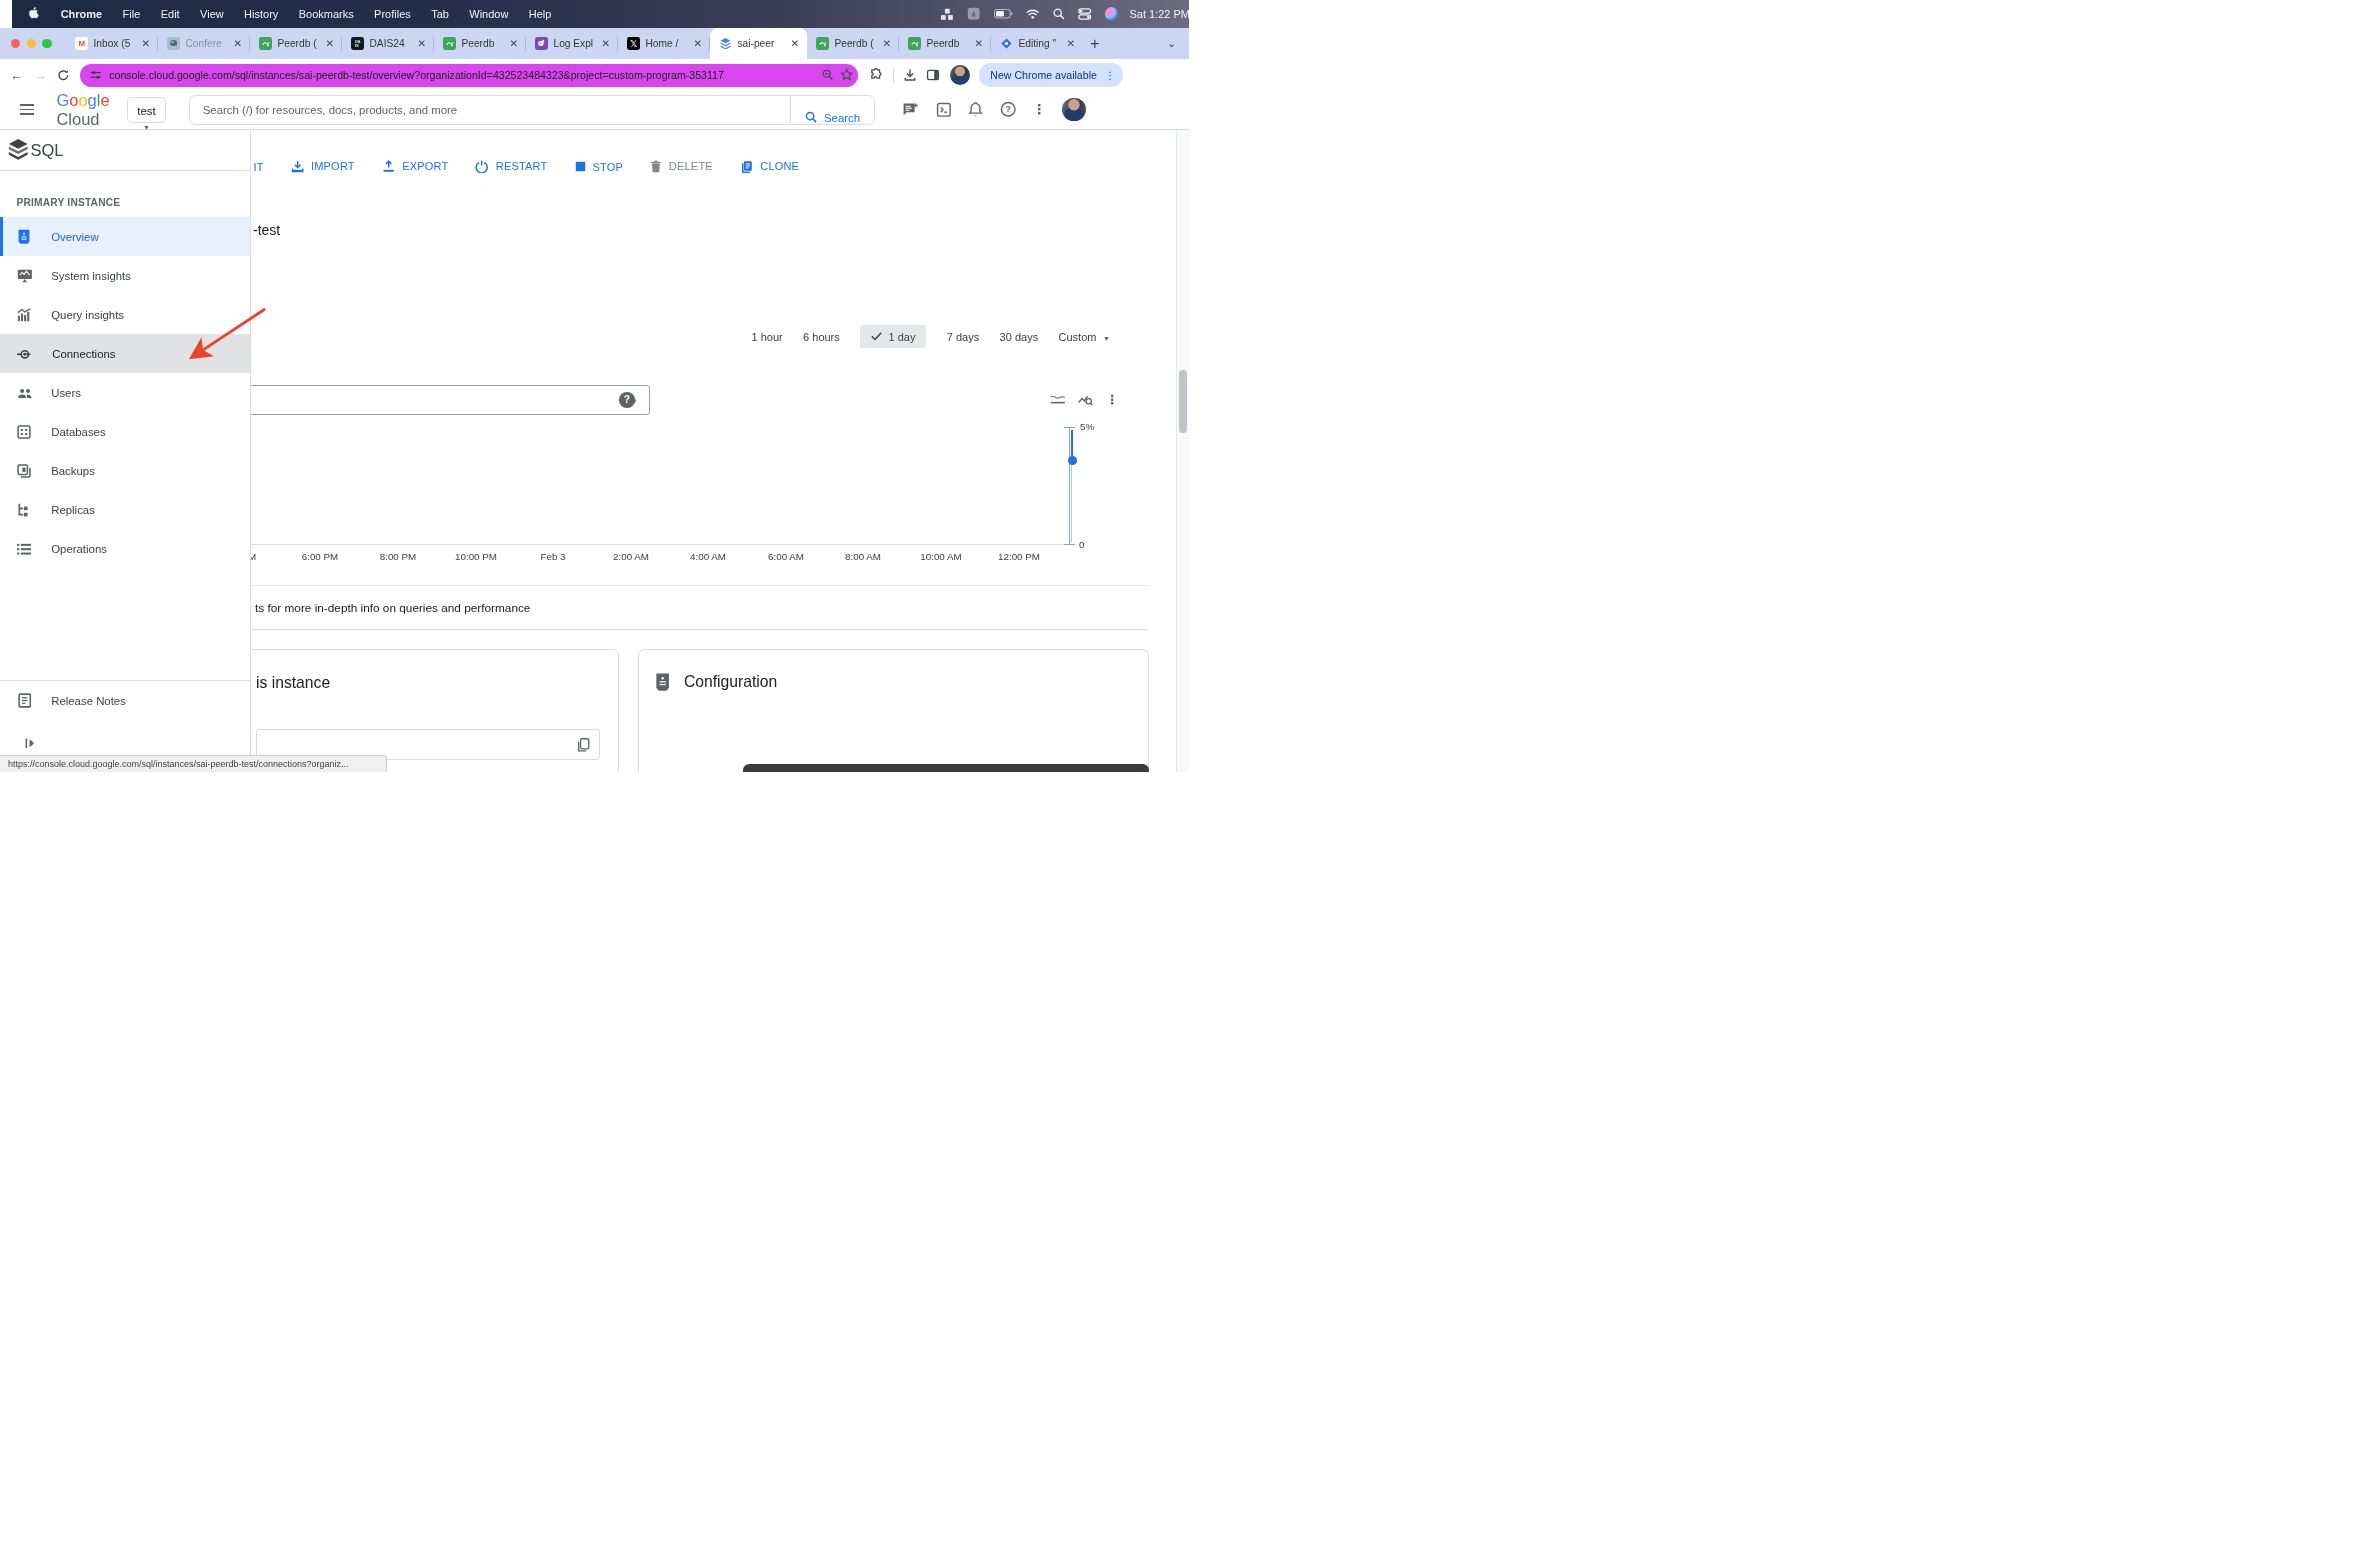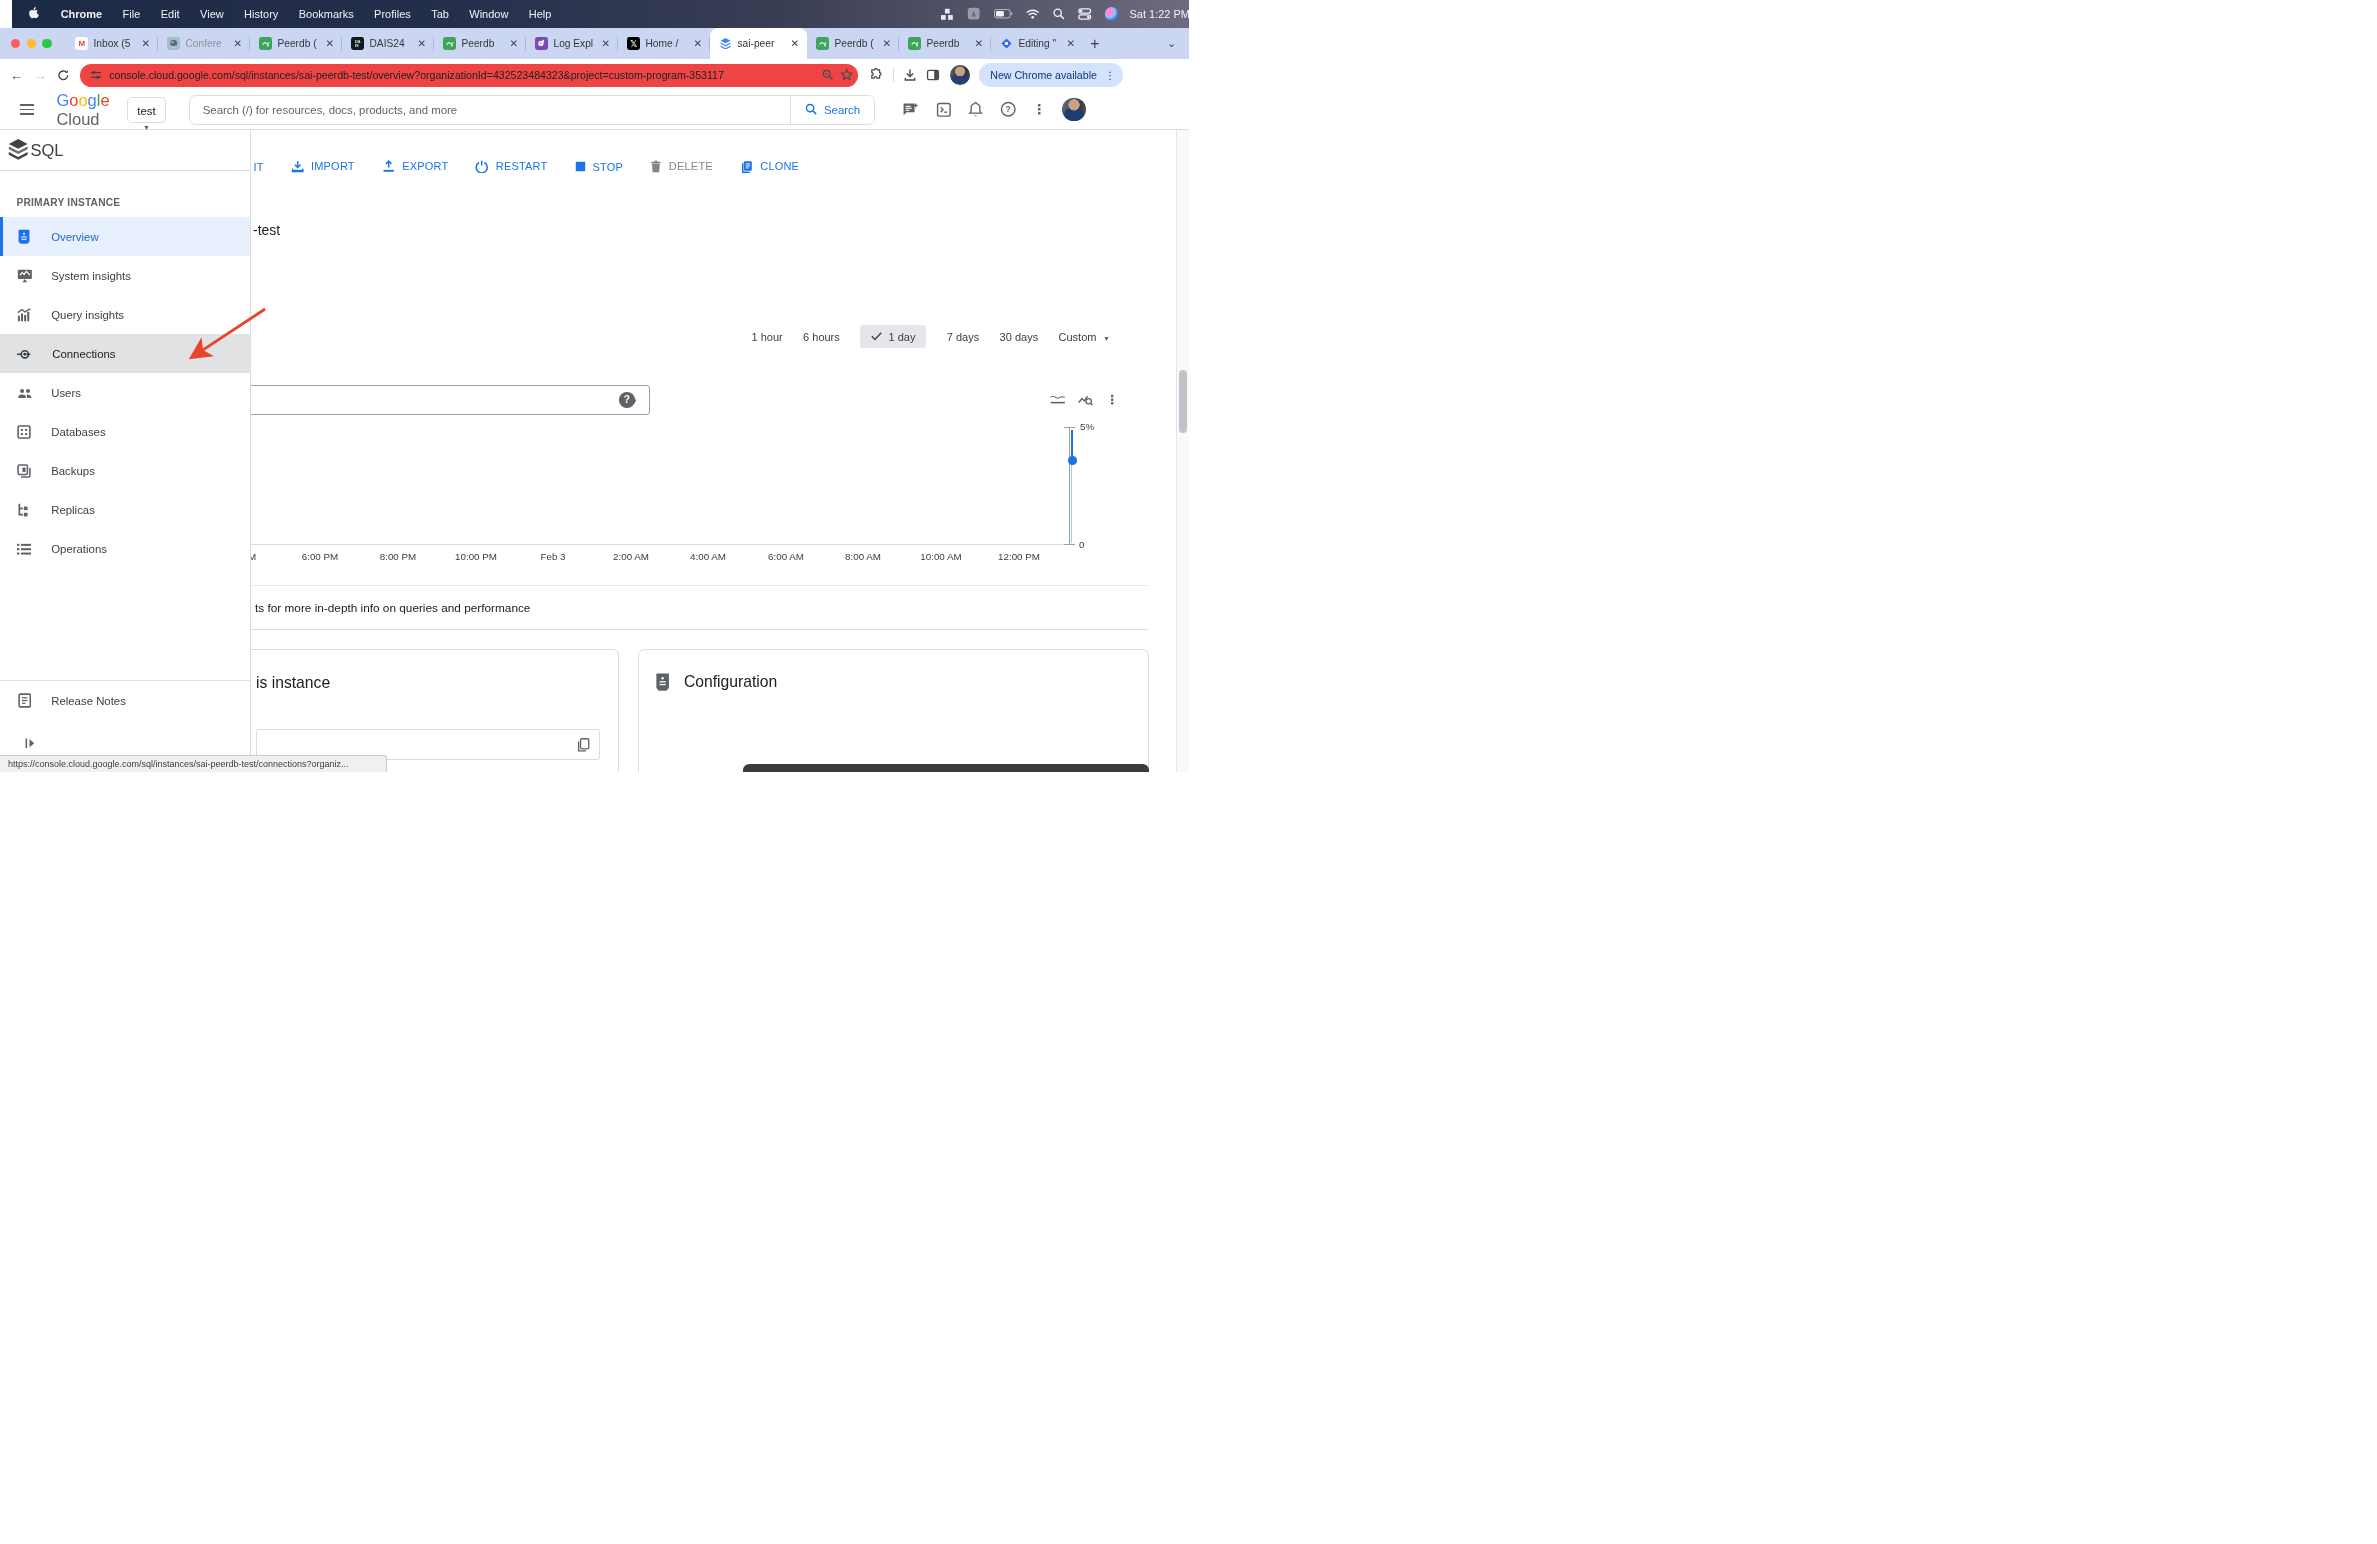--- a/index.html
+++ b/index.html
@@ -37,21 +37,21 @@
   .fav { width:12.6px; height:12.6px; flex:none; border-radius:2.4px; display:flex; align-items:center; justify-content:center;
          font-size:7.9px; font-weight:700; }
   .newtab { display:flex; align-items:center; justify-content:center; width:23.6px; color:#3c4043; font-size:15.7px; font-weight:400; }
   .tabchevron { position:absolute; right:7.9px; top:6.3px; width:19px; height:19px; color:#3c4043;
         display:flex; align-items:center; justify-content:center; font-size:11px; }
 
   
   .addrbar { left:0; top:60px; width:1189px; height:30px; background:#fff; display:flex; align-items:center; }
   .navbtn { width:23.6px; height:23.6px; display:flex; align-items:center; justify-content:center; font-size:13.4px; color:#3d4043; }
   .navbtn.disabled { color:#b9bdc4; }
-  .omnibox { margin-left:4.7px; width:778px; height:23px; background:#ef4444; border-radius:11.8px;
+  .omnibox { margin-left:4.7px; width:778px; height:23px; background:#d946ef; border-radius:11.8px;
              display:flex; align-items:center; padding:0 4.7px 0 9.4px; }
   .omnibox .urltext { flex:1; font-size:10.6px; color:#202124; white-space:nowrap; overflow:hidden; }
   .addr-right { display:flex; align-items:center; gap:9.4px; margin-left:11px; color:#474b50; }
   .divider-v { width:0.8px; height:14px; background:#d6dae0; }
   .avatar { width:20.4px; height:20.4px; border-radius:50%;
      background:radial-gradient(circle at 50% 32%, #caa183 0 28%, rgba(0,0,0,0) 30%),
                 radial-gradient(circle at 50% 85%, #24406e 0 45%, rgba(0,0,0,0) 46%),
                 linear-gradient(120deg,#59616e,#2c3646 60%,#5b4a3f); }
   .update-pill { height:23.6px; background:#d3e3fd; color:#0f3577; border-radius:11.8px; display:flex; align-items:center;
                  gap:7.9px; padding:0 7.9px 0 11px; font-size:10.6px; white-space:nowrap; }
@@ -64,21 +64,21 @@
   .hamburger i { display:block; width:14px; height:1.6px; background:#5f6368; }
   .gclogo { display:flex; align-items:baseline; font-size:16.5px; margin-left:6.3px; white-space:nowrap;flex-direction:column; }
   .gclogo .cloud { color:#5f6368; margin-left:4.7px; }
   .projpill { margin-left:22px; height:26px; border:0.8px solid #dadce0; border-radius:4.7px; display:flex; align-items:center;
               gap:7px; padding:0 9.4px; font-size:11.4px; color:#202124;flex-direction:column; }
   .projpill .caret { color:#5f6368; font-size:7px; }
   .gcsearch { margin-left:23px; width:686px; height:30px; border:0.8px solid #dadce0; border-radius:6.3px; display:flex; align-items:center; overflow:hidden; }
   .gcsearch input { flex:1; border:0; outline:0; font-size:11.4px; color:#202124; padding:0 12.6px;
                     font-family:"Liberation Sans","DejaVu Sans",sans-serif; background:transparent; }
   .gcsearch input::placeholder { color:#5f6368; }
-  .gcsearch .searchbtn { height:100%; border-left:0.8px solid #dadce0; display:flex; align-items:center; gap:6.3px;
+  .gcsearch .searchbtn { height:100%; border-left:0.8px solid #dadce0; display:flex; align-items:flex-end; gap:6.3px;
                          padding:0 14px; color:#1a73e8; font-size:11.4px; font-weight:500; background:#fff; }
   .gcicons { display:flex; align-items:center; gap:16.5px; margin-left:27px; color:#5f6368; }
   .gcavatar { width:23.6px; height:23.6px; border-radius:50%;
      background:radial-gradient(circle at 50% 30%, #caa183 0 27%, rgba(0,0,0,0) 29%),
                 radial-gradient(circle at 50% 88%, #1d3c70 0 46%, rgba(0,0,0,0) 47%),
                 linear-gradient(120deg,#6a7280,#323c4e 60%,#67564a); }
 
   
   .sidebar { left:0; top:130px; width:251px; height:642px; background:#fff; border-right:0.8px solid #dadce0; z-index:5; }
   .sqlhead { height:41px; border-bottom:0.8px solid #dadce0; display:flex; align-items:center; gap:2px; padding-left:8px; }

